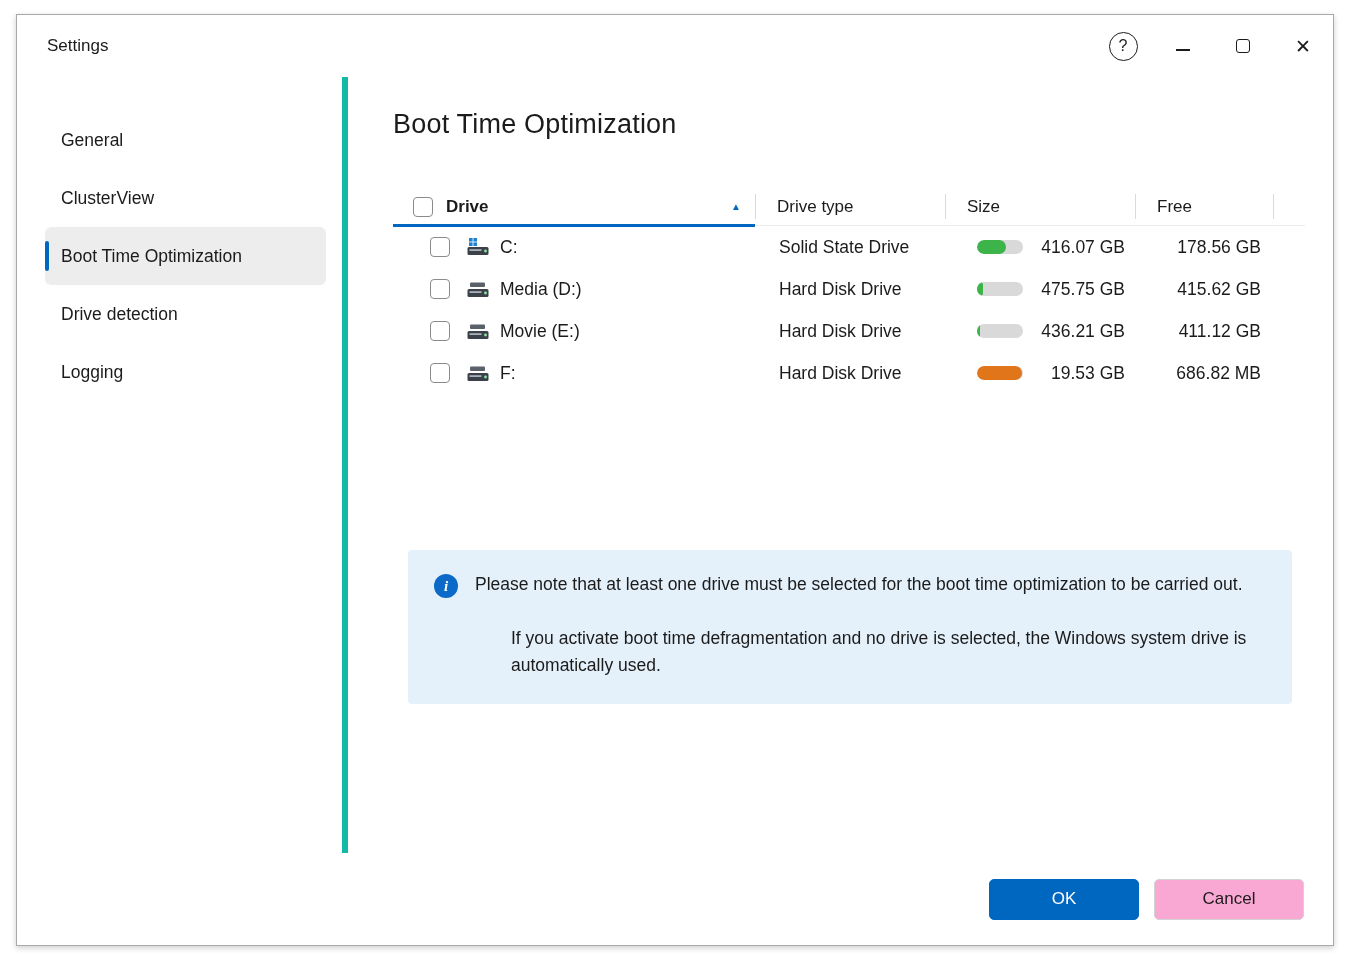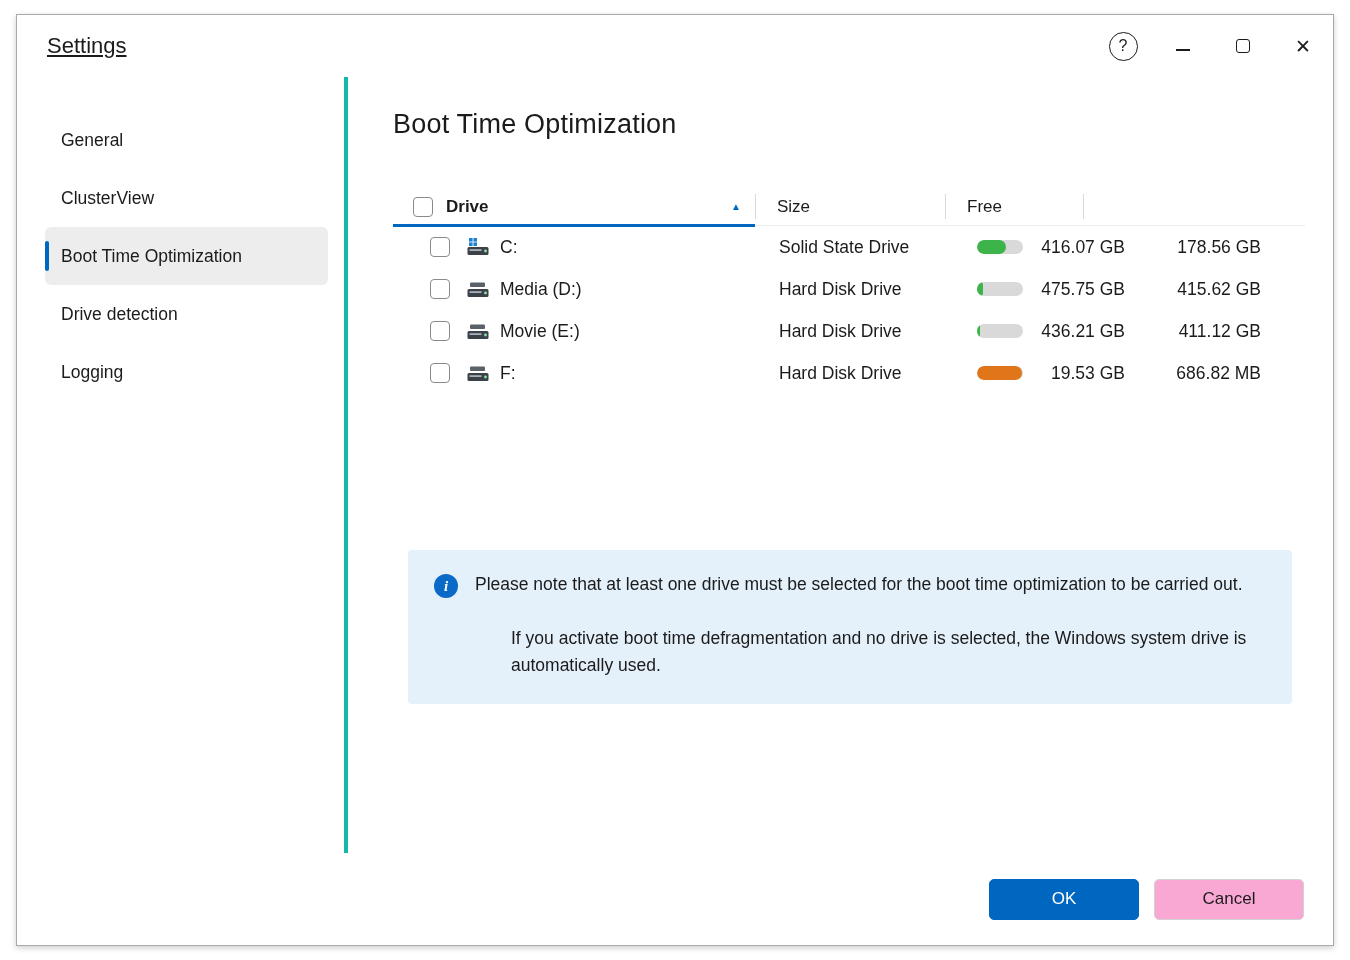--- a/index.html
+++ b/index.html
@@ -5,33 +5,33 @@
   * { margin:0; padding:0; box-sizing:border-box; }
   html,body { width:1350px; height:960px; background:#ffffff; }
   body { font-family:"Liberation Sans","DejaVu Sans",sans-serif; color:#1b1b1b; position:relative; }
 
   .window { position:absolute; left:16px; top:14px; width:1318px; height:932px;
             background:#fff; border:1px solid #a9a9a9; box-shadow:0 2px 6px rgba(0,0,0,.20);
             display:flex; flex-direction:column; overflow:hidden; }
 
   
   .titlebar { flex:0 0 62px; display:flex; align-items:center; padding-left:30px; }
-  .title { font-size:22px;text-decoration:underline; }
+  .title { font-size:17px; }
   .controls { margin-left:auto; display:flex; align-items:stretch; height:100%; }
   .ctrl { width:60px; background:none; border:none; display:flex; align-items:center;
           justify-content:center; cursor:pointer; font-family:inherit; color:#1b1b1b; }
   .help-circle { width:29px; height:29px; border:1.7px solid #1b1b1b; border-radius:50%;
                  display:flex; align-items:center; justify-content:center; font-size:16px; }
   .min-glyph { width:14px; height:2px; background:#1b1b1b; display:block; margin-top:8px; }
   .max-glyph { width:14px; height:14px; border:1.6px solid #1b1b1b; border-radius:3px; display:block; }
   .close-glyph { font-size:19px; line-height:1; }
 
   
   .body-row { flex:1 1 auto; display:flex; min-height:0; }
-  .sidebar { flex:0 0 331px; border-right:4px solid #14b8a6; padding-top:34px; }
+  .sidebar { flex:0 0 331px; border-right:6px solid #14b8a6; padding-top:34px; }
   .side-item { position:relative; height:58px; display:flex; align-items:center;
                margin:0 16px 0 28px; border-radius:6px; padding-left:16px; font-size:17.5px; cursor:pointer; }
   .side-item.selected { background:#ededed; }
   .side-item .accent { display:none; }
   .side-item.selected .accent { display:block; position:absolute; left:0; top:14px; width:4px;
                height:30px; border-radius:2px; background:#0067c0; }
 
   .content { flex:1; padding:32px 46px 0 45px; min-width:0; }
   h1 { font-size:27px; font-weight:500; letter-spacing:.2px; }
   .desc { margin-top:22px; font-size:17.5px; line-height:28px; max-width:905px; }
@@ -127,20 +127,21 @@
     <main class="content">
       <h1>Boot Time Optimization</h1>
 
       <div class="dtable">
         <div class="thead">
           <div class="th th-drive">
             <span class="checkbox"></span>
             <span>Drive</span>
             <span class="sort-arrow">▲</span>
           </div>
+          <div class="th th-type sep">Drive type</div>
           <div class="th th-size sep">Size</div>
           <div class="th th-free sep">Free</div>
           <div class="th th-filler sep"></div>
         </div>
         <div class="tbody">
             <div class="trow">
               <div class="td td-drive">
                 <span class="checkbox"></span>
                 <span class="drive-icon">
                   <svg width="22" height="18" viewBox="0 0 22 18">

